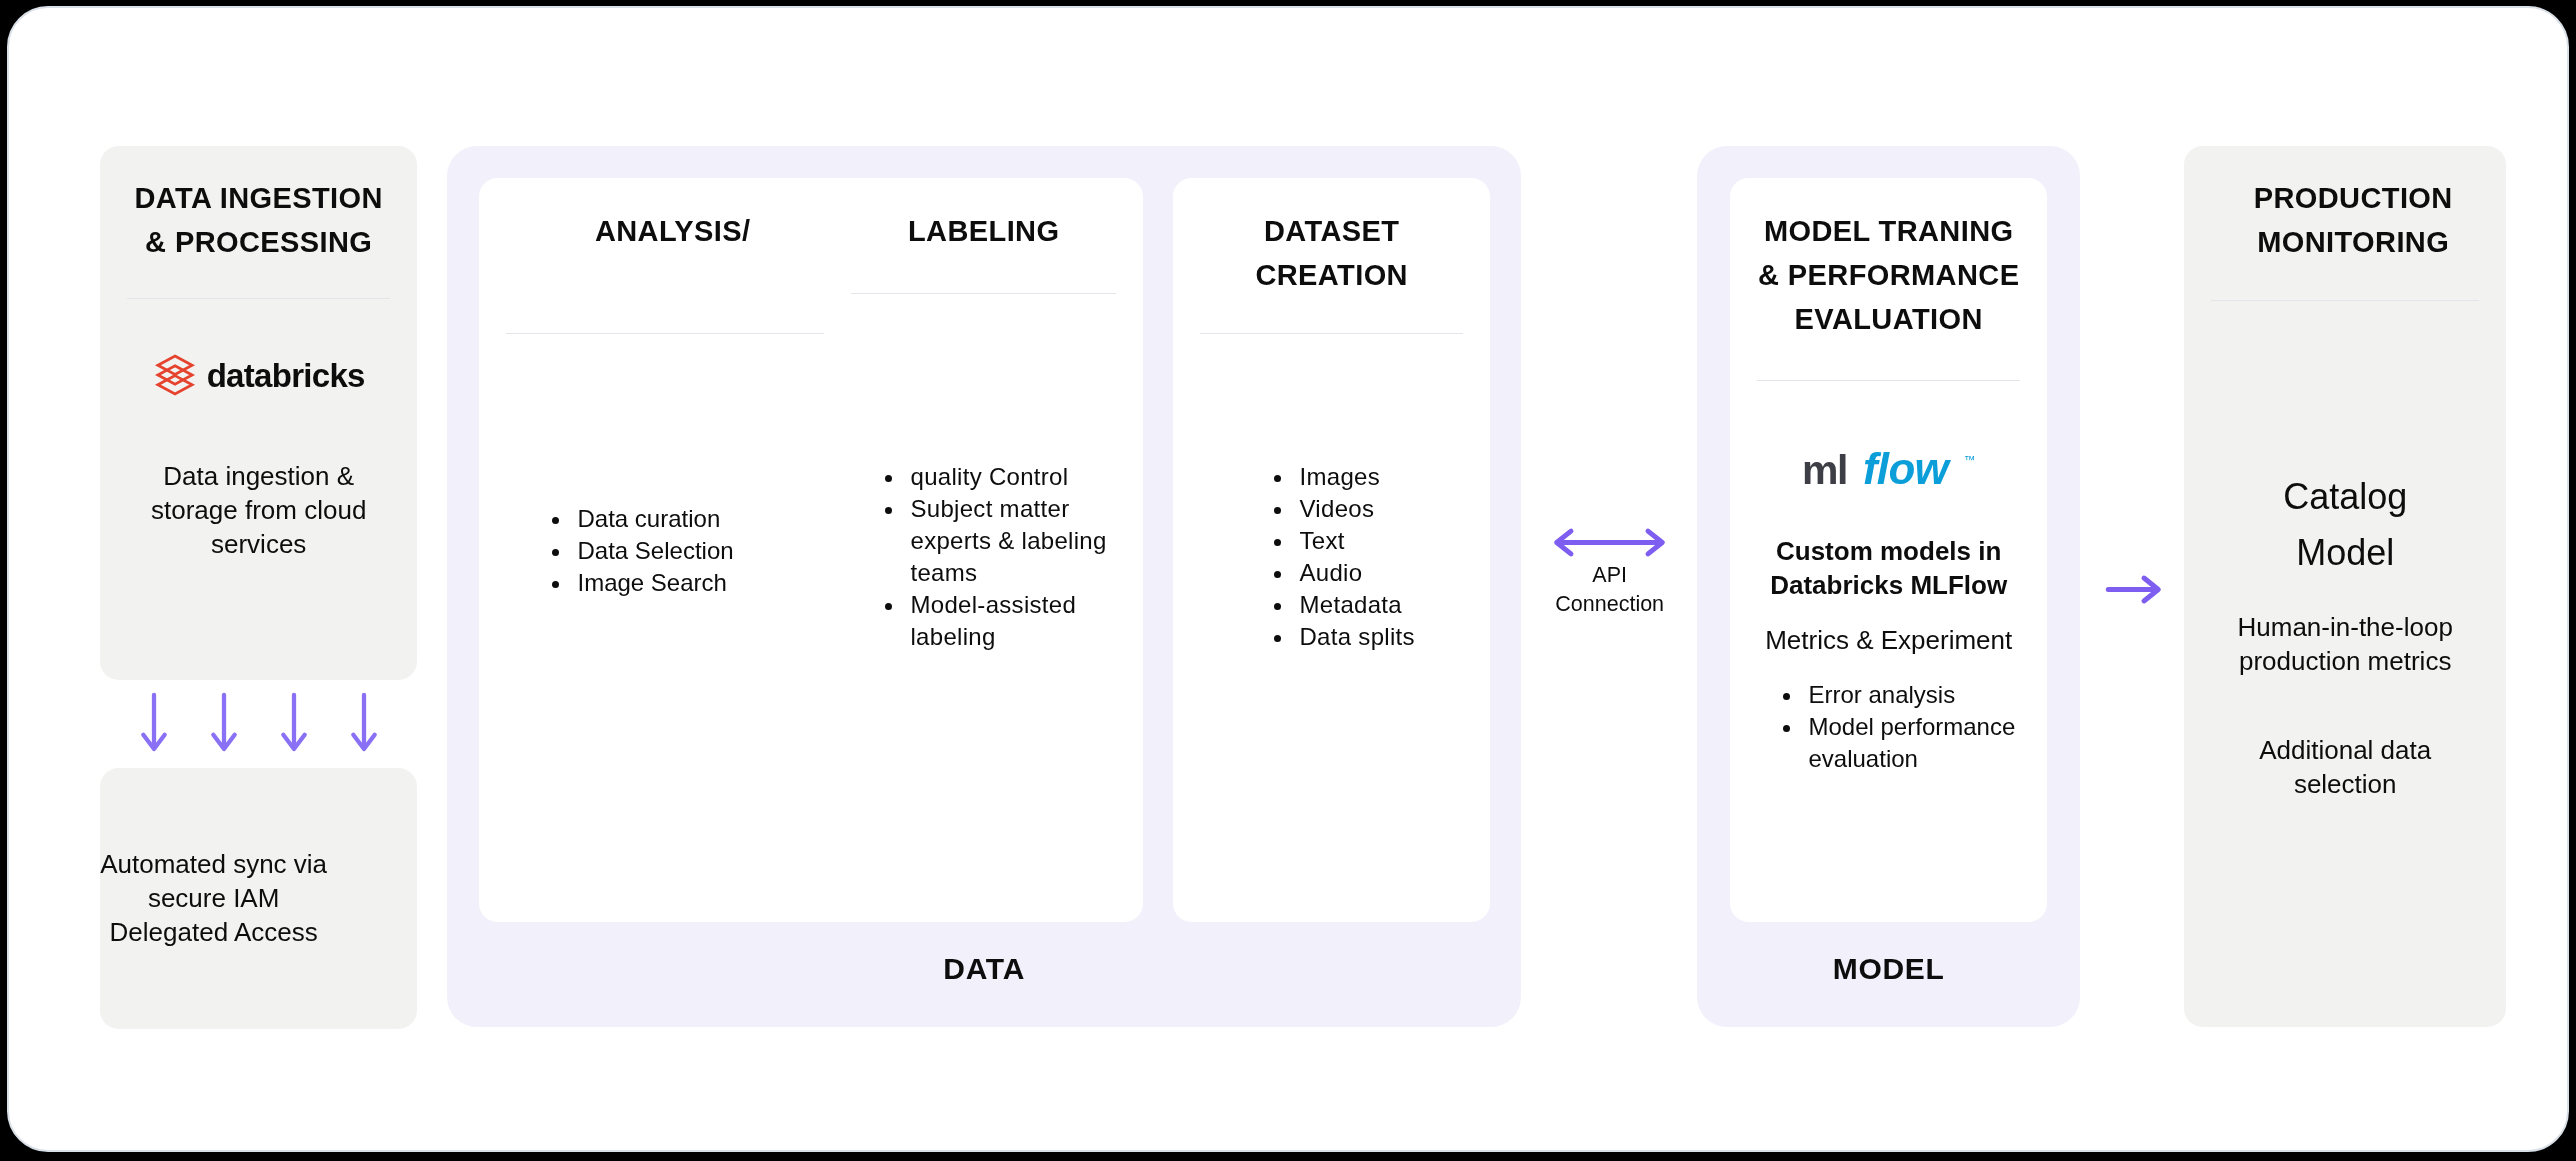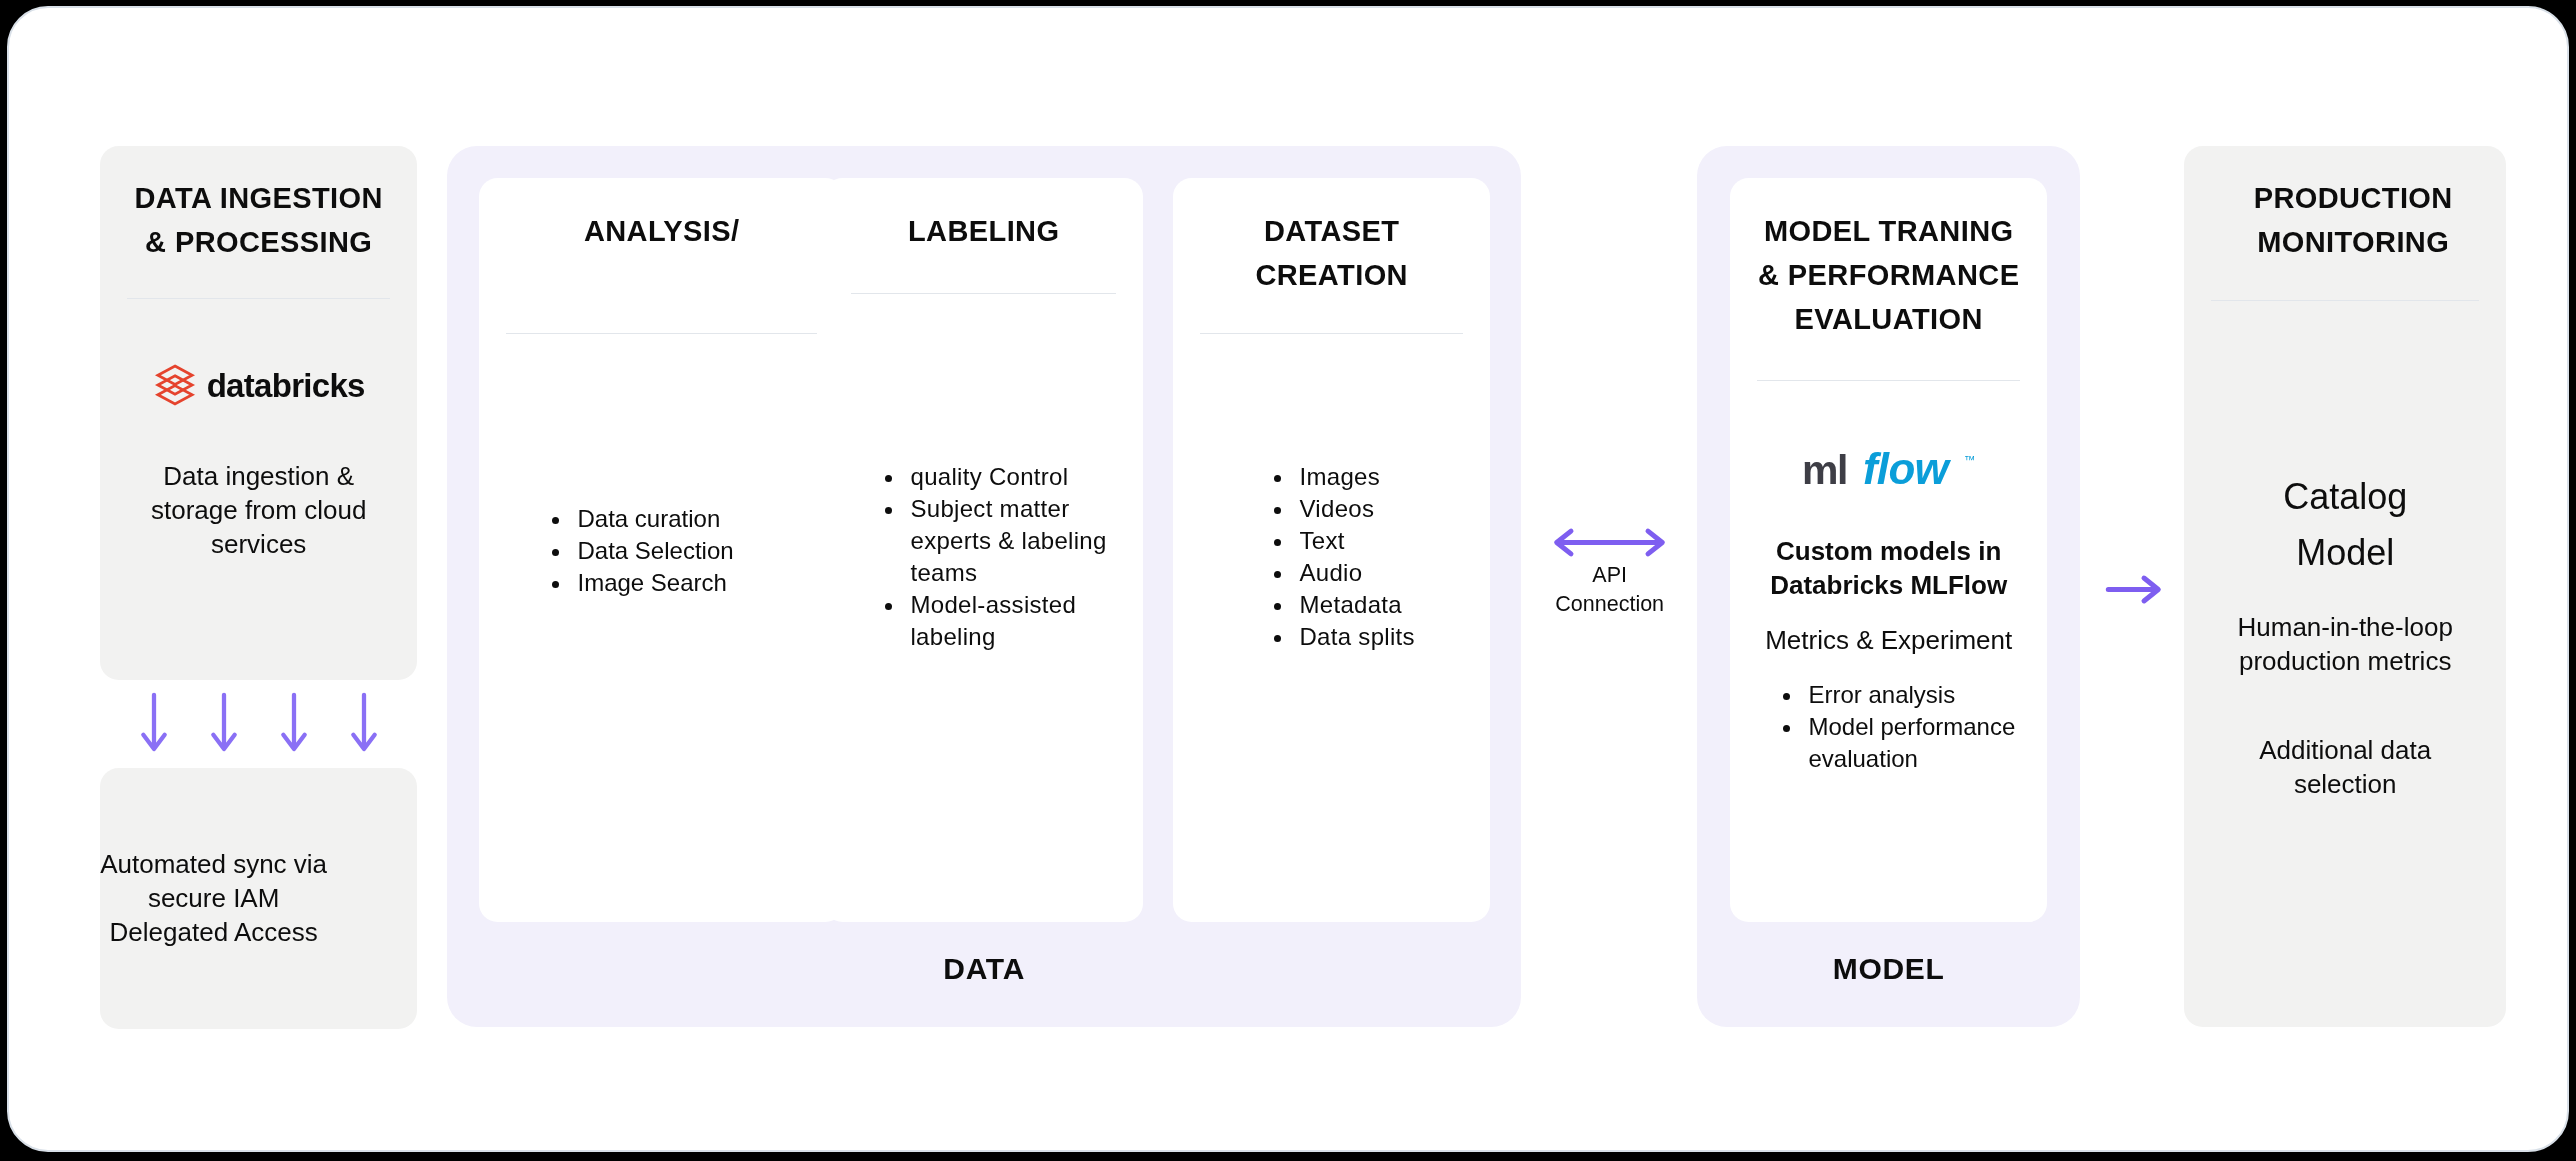--- a/index.html
+++ b/index.html
@@ -32,37 +32,37 @@
     font-size:30px;font-weight:700;letter-spacing:0.7px;
   }
   
   #ingestion-panel{left:91px;top:138px;width:317px;height:534px;}
   #ingestion-title{top:30px;}
   #ingestion-divider{top:152px;}
   .brand-row{
     position:absolute;left:0;right:0;display:flex;align-items:center;
     justify-content:center;gap:10px;
   }
-  #databricks-row{top:217px;}
+  #databricks-row{top:207px;}
   .databricks-text{font-size:33px;font-weight:700;letter-spacing:-0.7px;}
   #ingestion-desc{top:313px;left:32px;right:32px;}
   
   #sync-arrows{
     position:absolute;left:91px;top:684px;width:317px;height:69px;
     display:flex;justify-content:center;gap:40px;
   }
   
   #sync-panel{
     left:91px;top:760px;width:317px;height:261px;
     display:flex;align-items:center;justify-content:flex-start;
   }
   #sync-panel .inner{text-align:center;font-size:26px;line-height:34px;}
   
   #data-panel{left:438px;top:138px;width:1074px;height:881px;}
-  #card-analysis{left:32px;top:32px;width:365px;height:744px;}
+  #card-analysis{left:32px;top:32px;width:365px;height:744px;padding-left:22px;}
   #card-labeling{left:377px;top:32px;width:319px;height:744px;}
   #card-dataset{left:726px;top:32px;width:317px;height:744px;}
   #card-analysis .divider,#card-dataset .divider{top:155px;}
   #card-labeling .divider{top:115px;}
   #card-analysis .hd,#card-labeling .hd,#card-dataset .hd{top:31.5px;}
   #analysis-list{top:325px;left:64px;width:222px;}
   #labeling-list{top:283px;left:52px;width:230px;letter-spacing:0.3px;}
   #dataset-list{top:283px;left:92px;width:207px;letter-spacing:0.3px;}
   
   #api-group{

